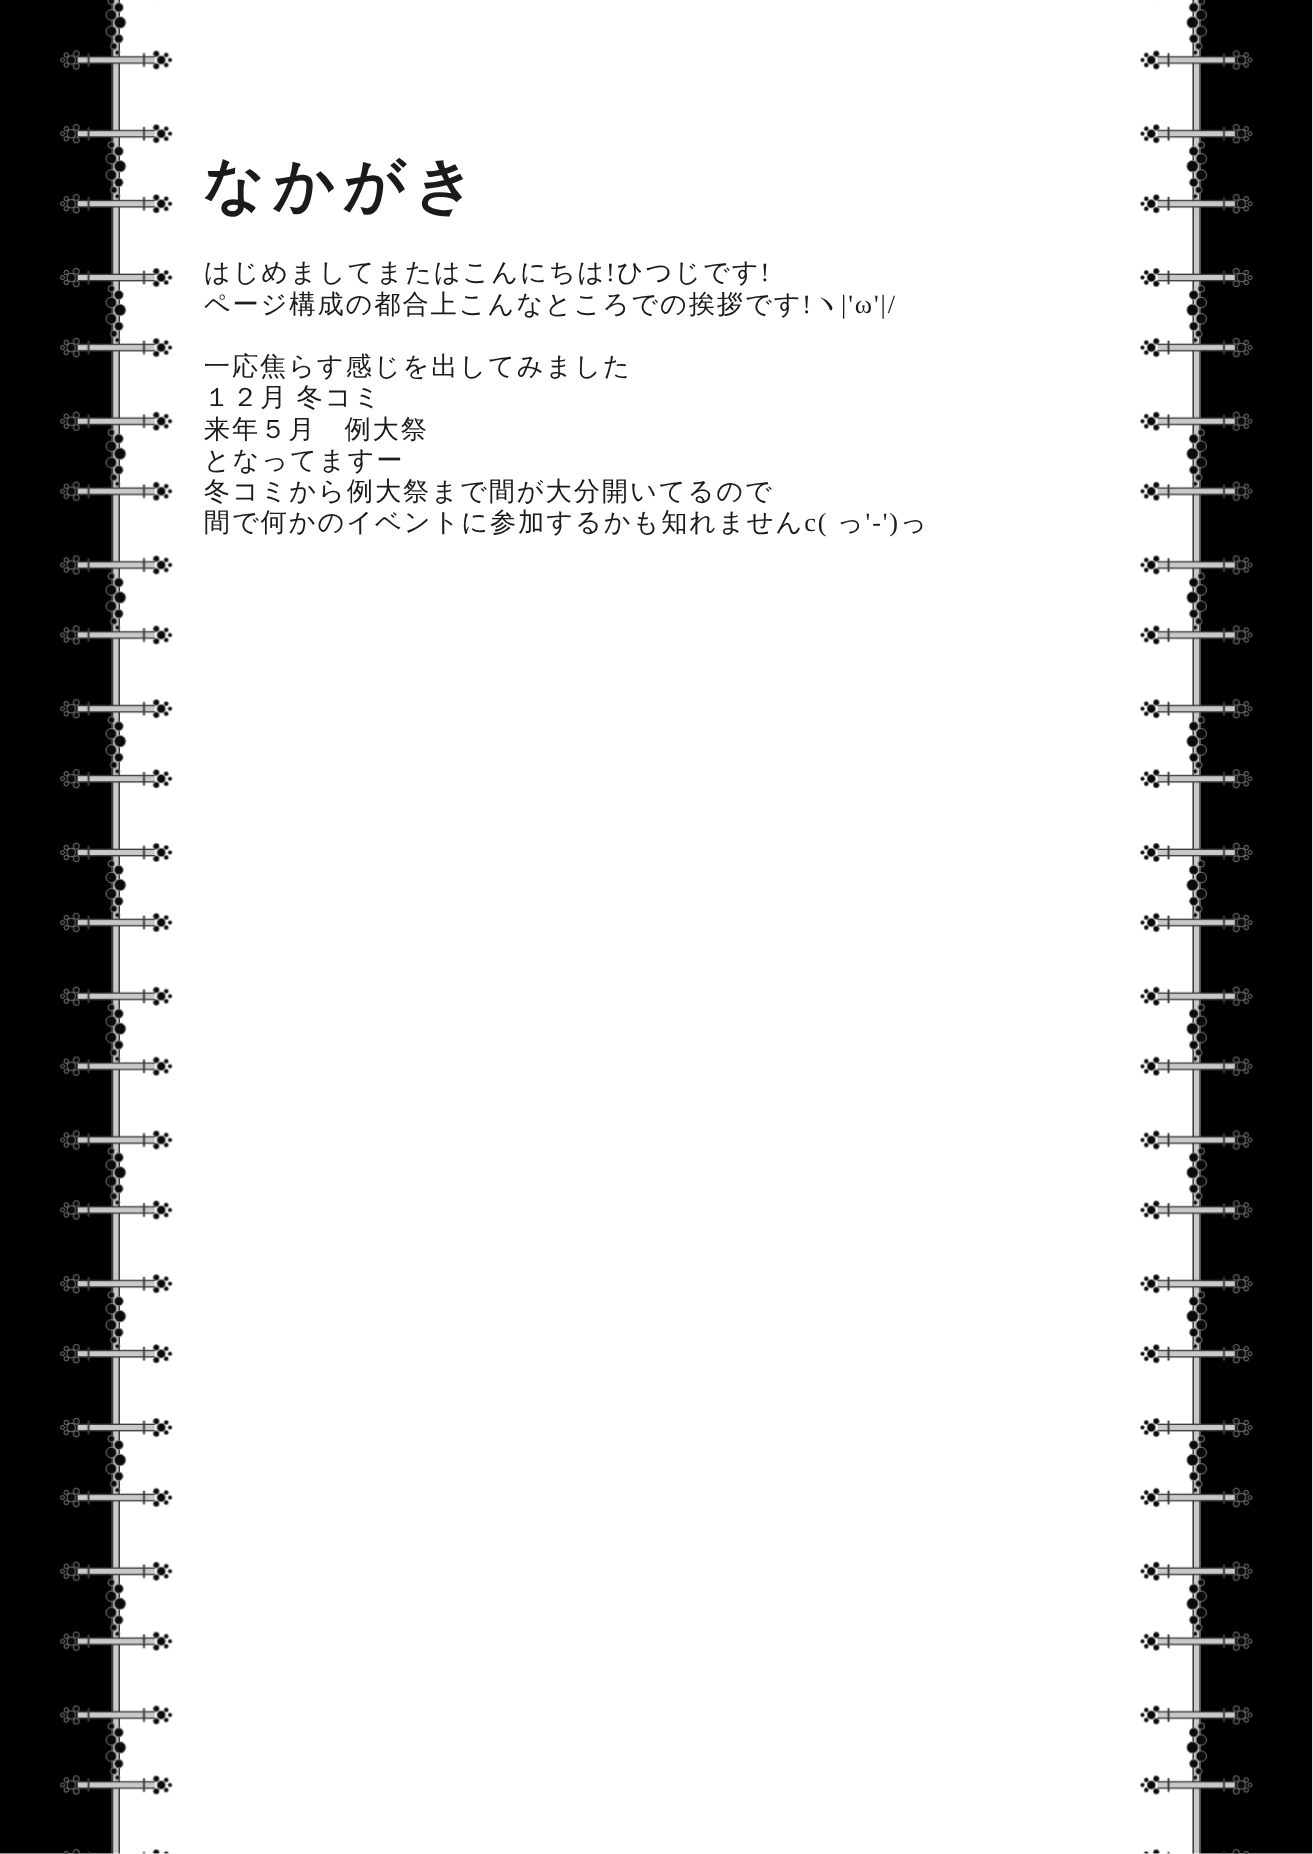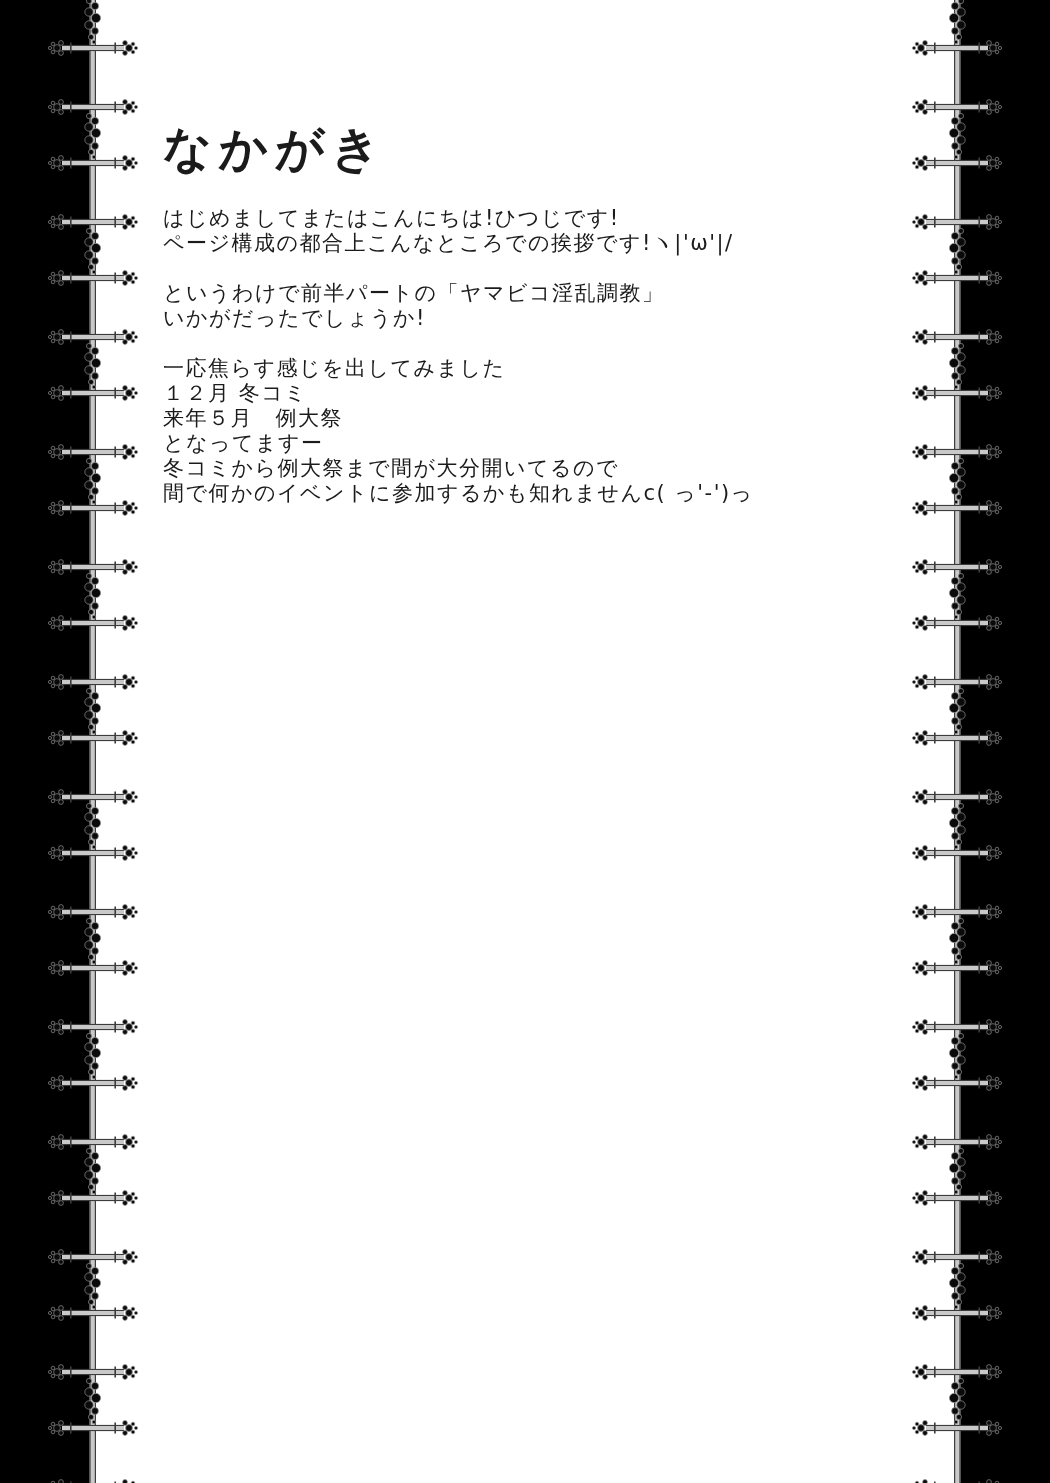--- a/index.html
+++ b/index.html
@@ -48,20 +48,21 @@
     letter-spacing: 7px;
     margin: 0 0 28px 0;
     transform: skewX(-2deg);
   }
   .para {
     font-size: 21px;
     line-height: 25px;
     letter-spacing: 1.5px;
     margin: 0 0 25px 0;
     white-space: pre-line;
+    font-family: Liberation Serif, serif;
   }
 </style>
 </head>
 <body>
 
 <div class="page">
 
   <svg class="border-svg" viewBox="0 0 1050 1483" xmlns="http://www.w3.org/2000/svg">
     <defs>
       <g id="tip" class="orn-black">
@@ -112,22 +113,20 @@
       <rect x="89.4" y="0" width="1.2" height="1483" class="orn-edge"></rect>
       <rect x="94.8" y="0" width="1.2" height="1483" class="orn-edge"></rect>
       <rect x="40" y="0" width="110" height="1483" fill="url(#orn-tile)"></rect>
     </g>
   </svg>
 
   <div class="content">
     <h1 class="title">なかがき</h1>
     <p class="para">はじめましてまたはこんにちは!ひつじです!
 ページ構成の都合上こんなところでの挨拶です!ヽ|'ω'|/</p>
-    <p class="para">というわけで前半パートの「ヤマビコ淫乱調教」
-いかがだったでしょうか!</p>
     <p class="para">一応焦らす感じを出してみました
 １２月 冬コミ
 来年５月　例大祭
 となってますー
 冬コミから例大祭まで間が大分開いてるので
 間で何かのイベントに参加するかも知れませんc( っ'-')っ</p>
   </div>
 
 </div>
 

